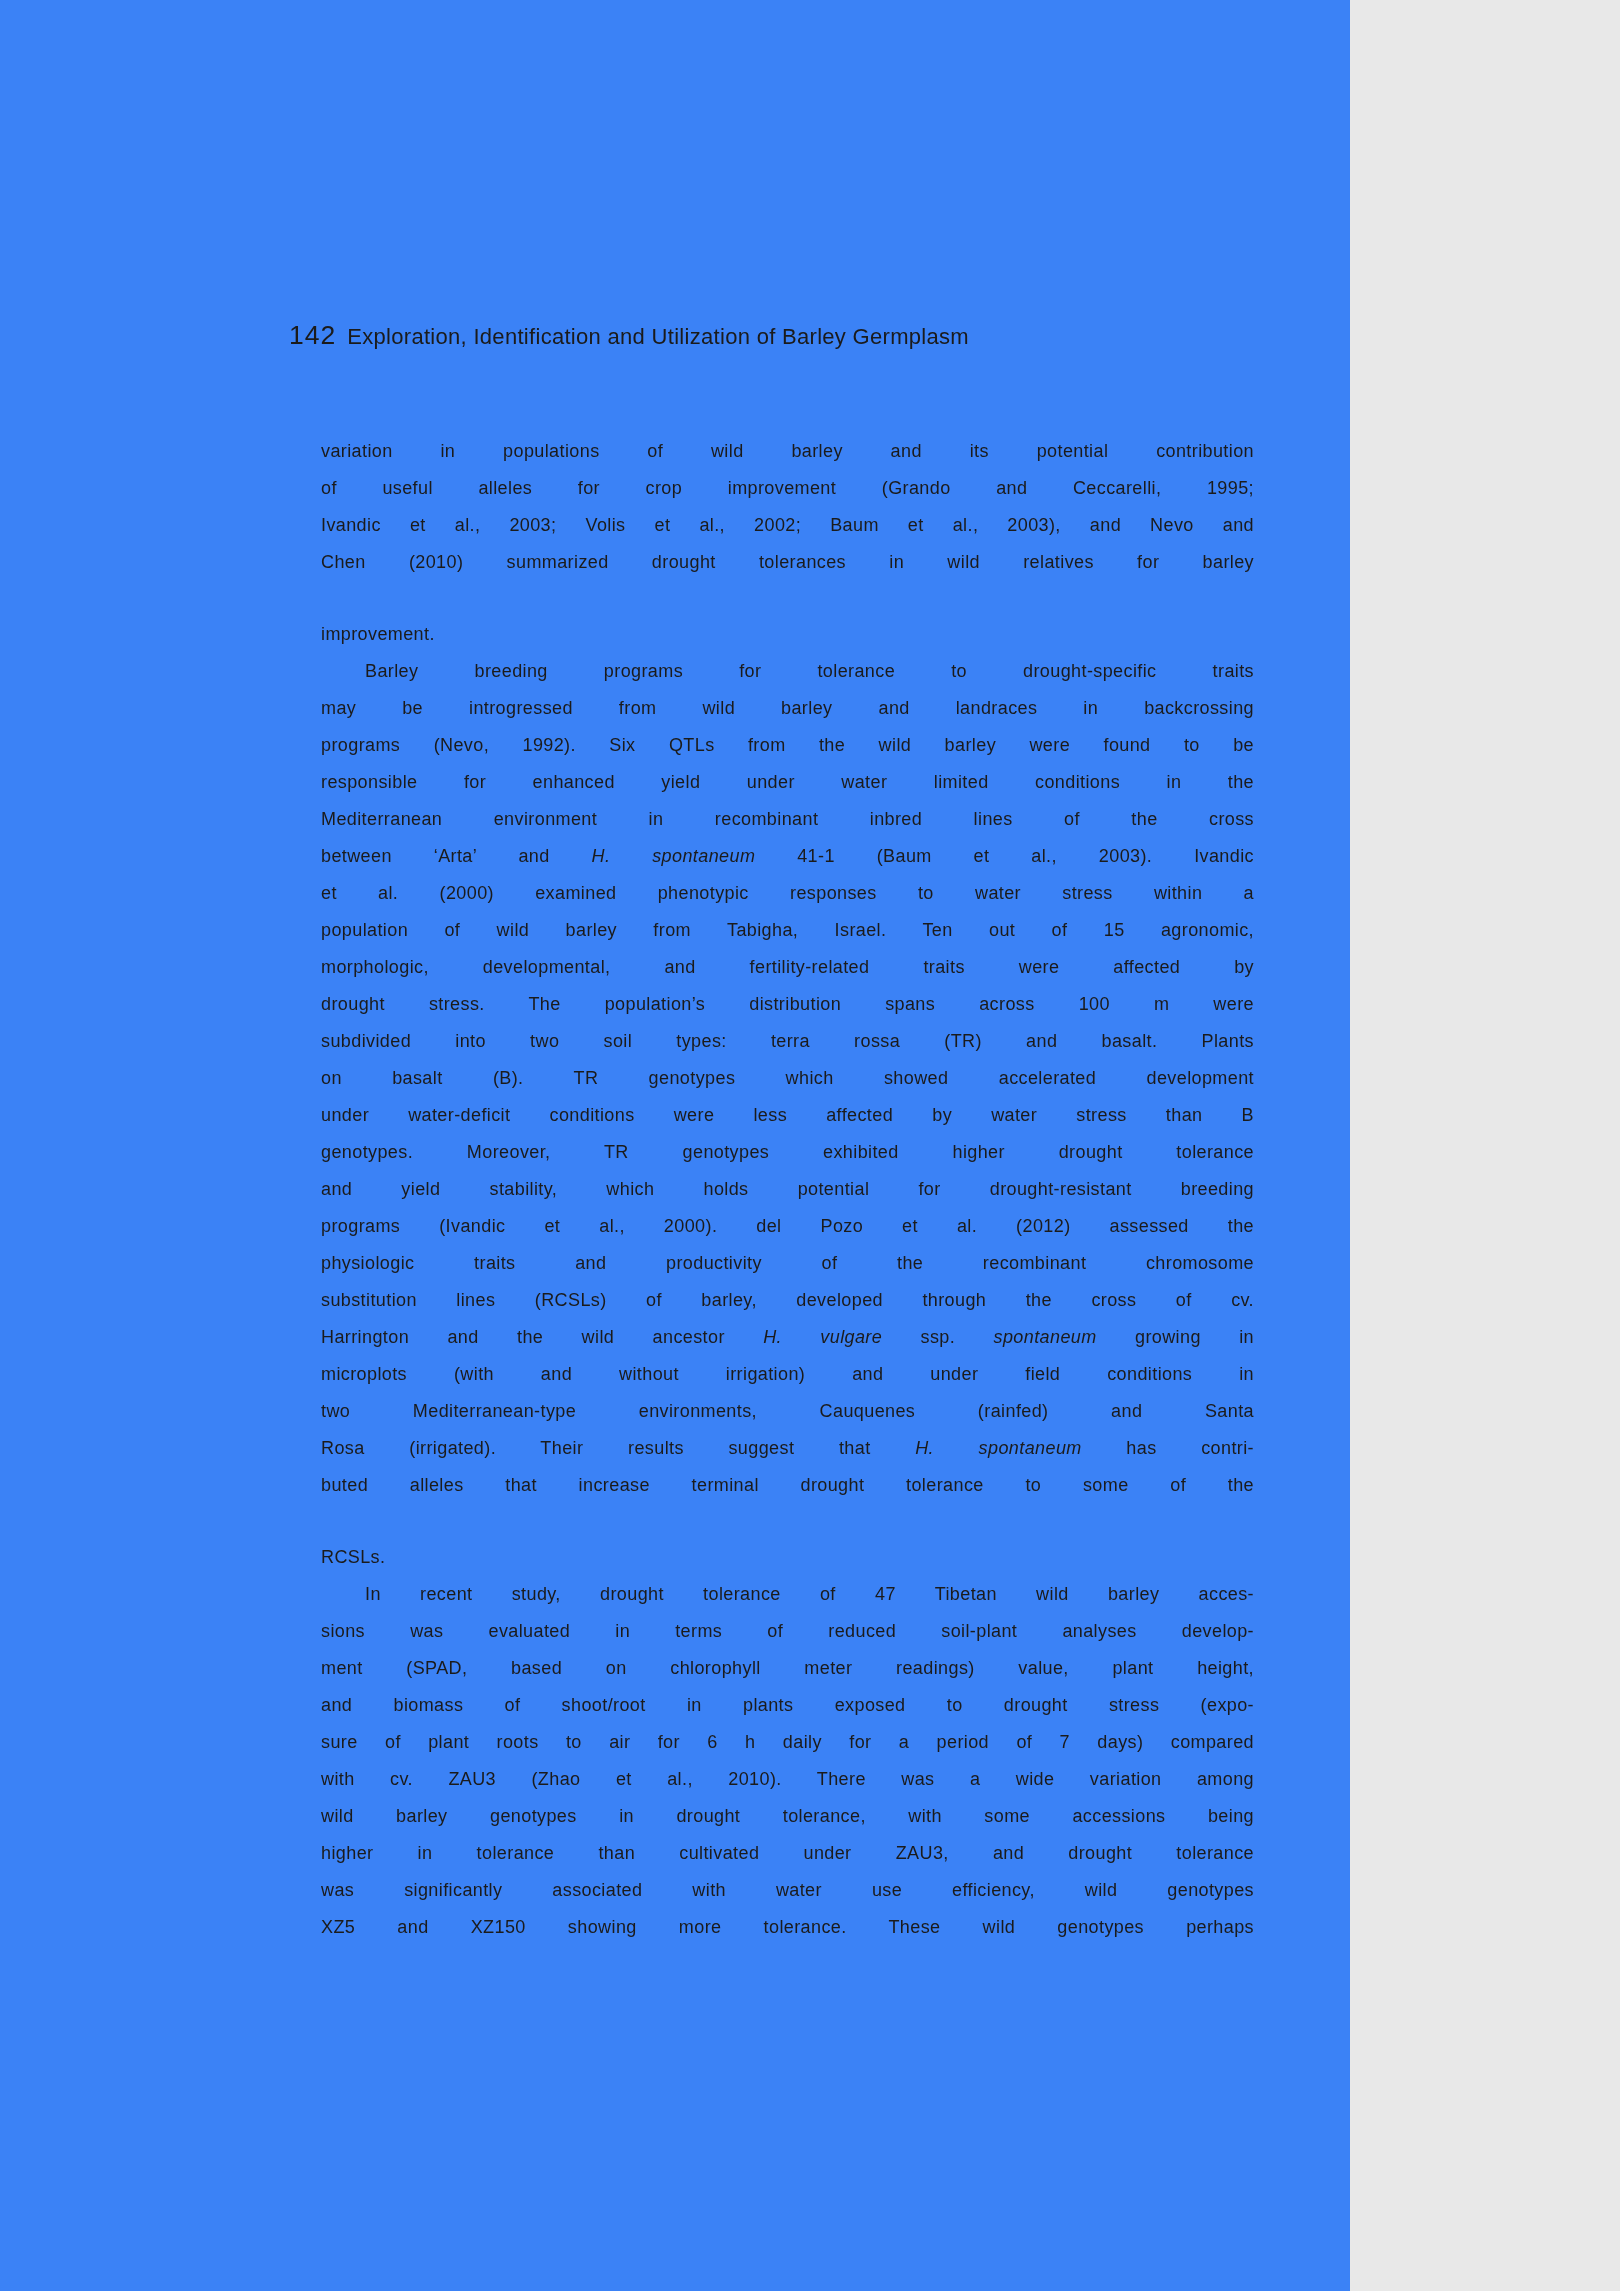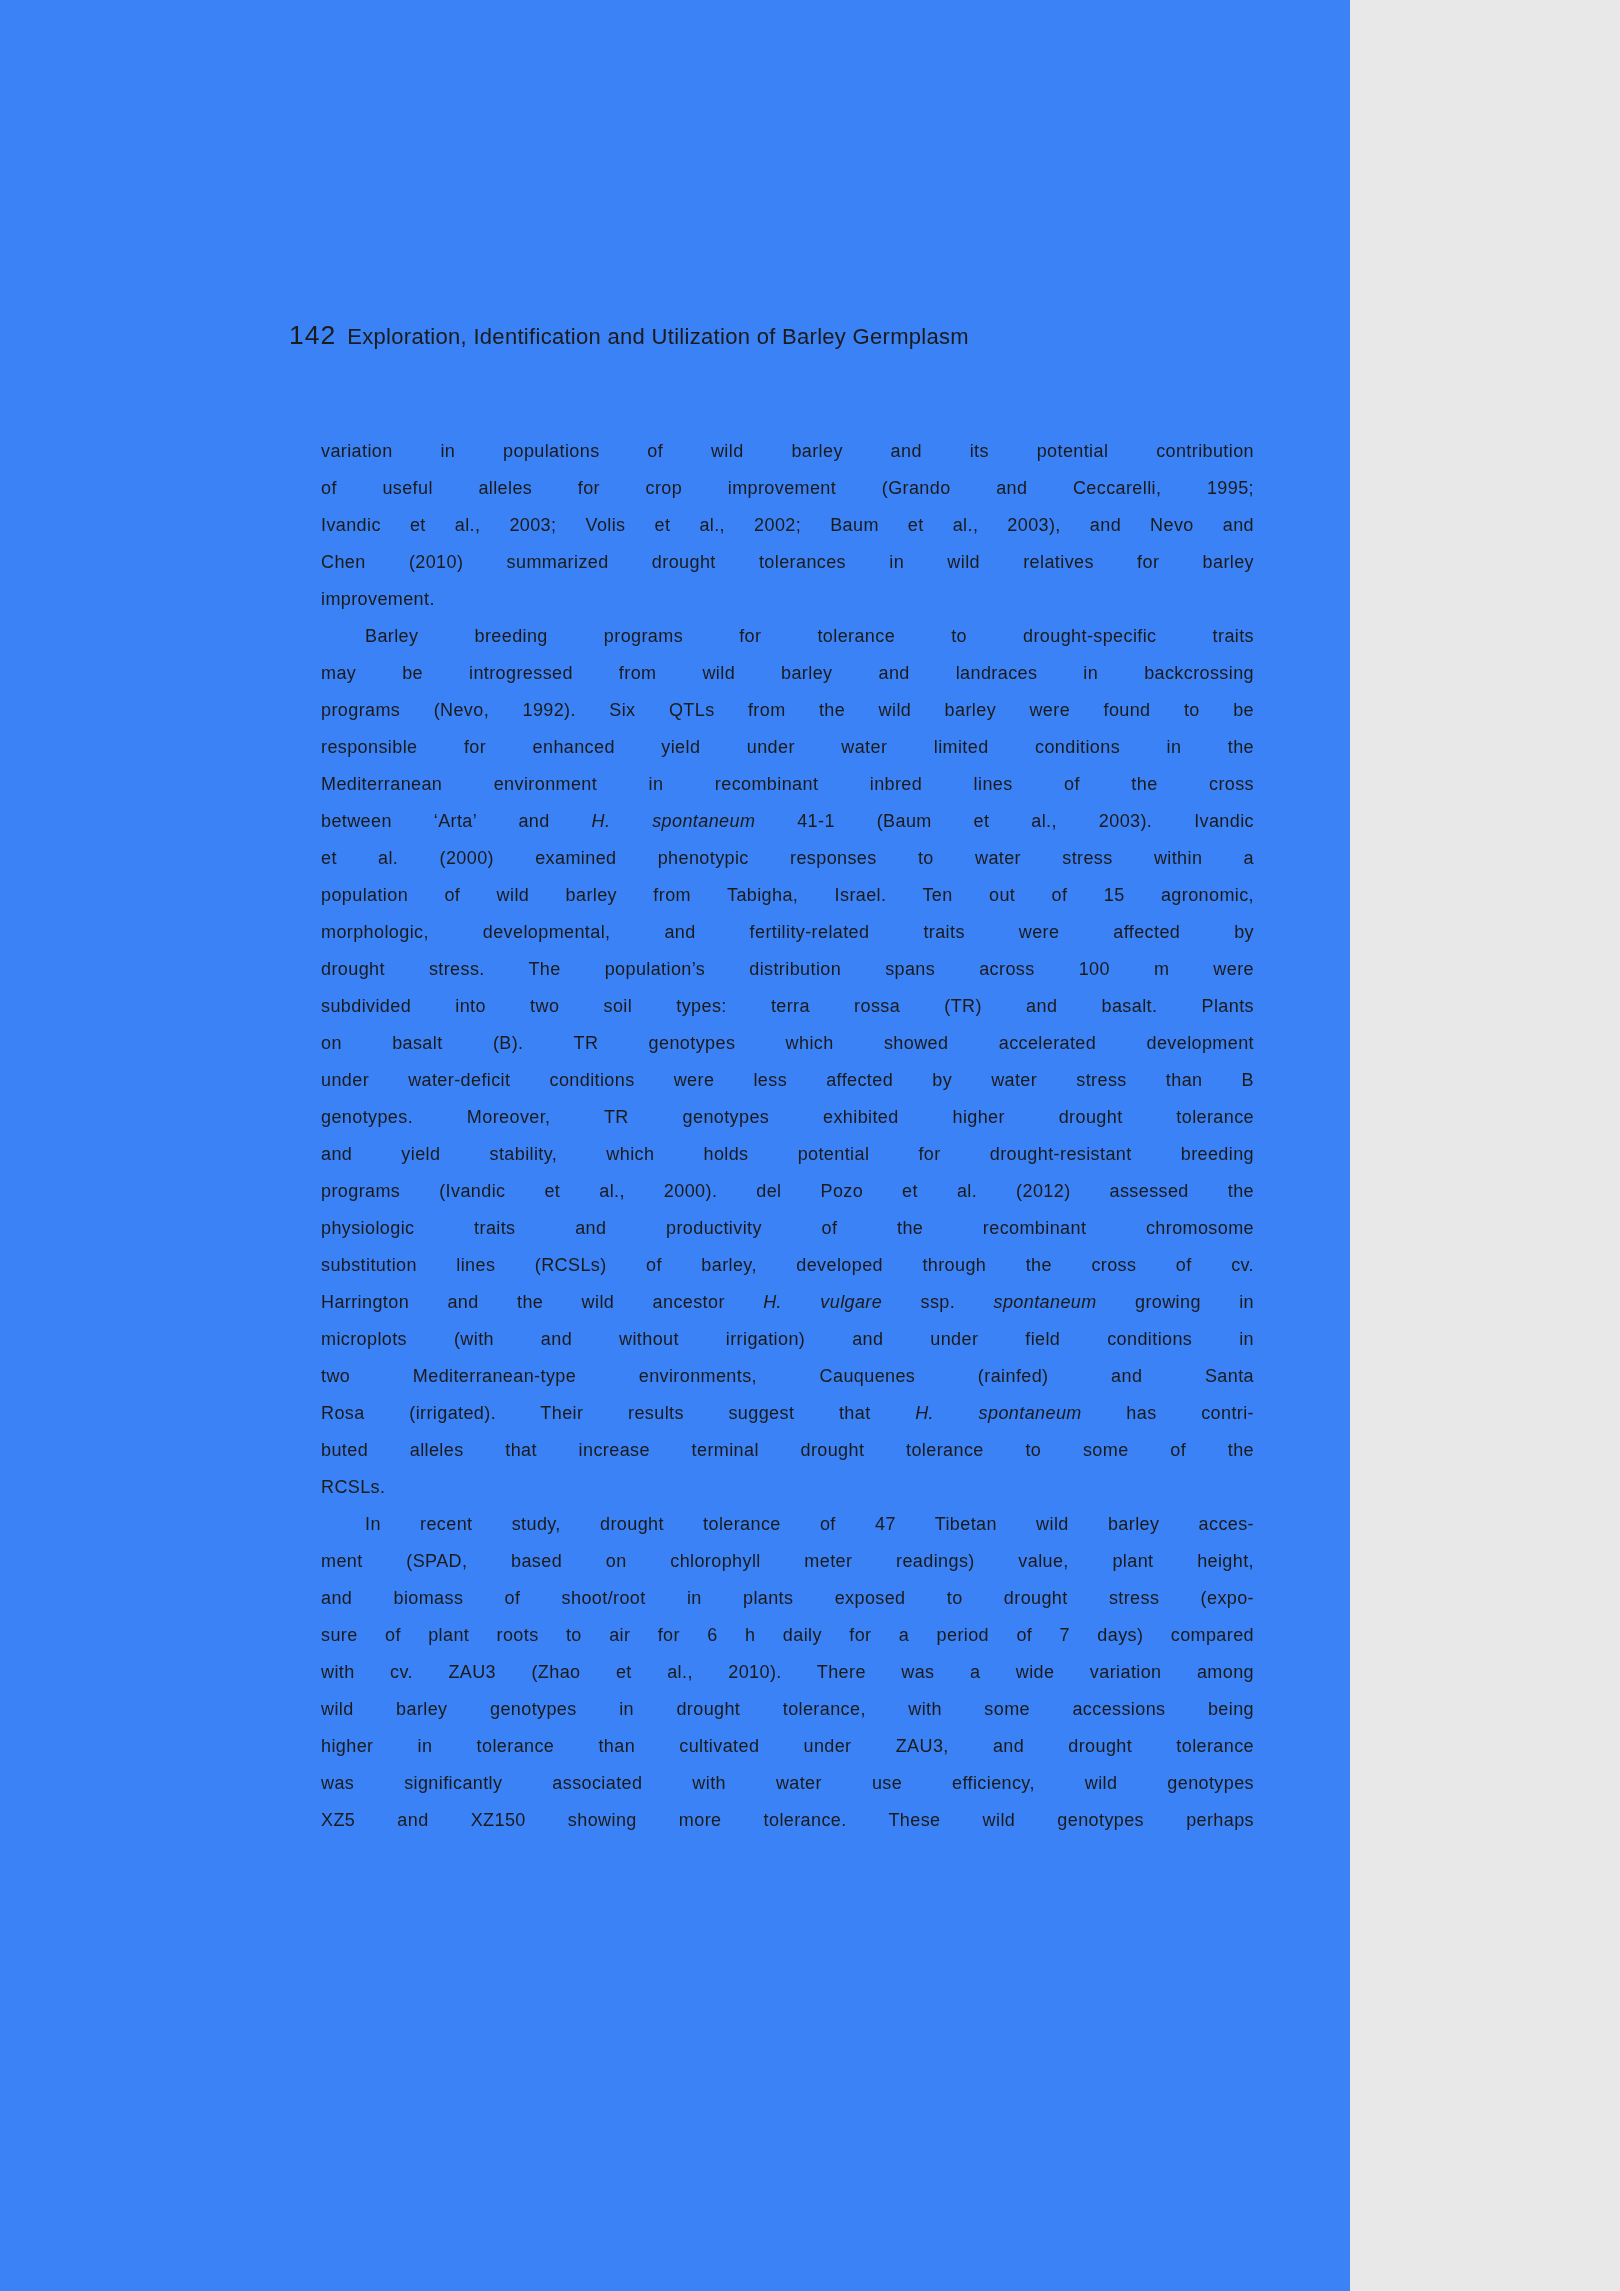--- a/index.html
+++ b/index.html
@@ -47,20 +47,21 @@
     font-size: 18px;
     letter-spacing: 0.4px;
     text-align: justify;
     text-align-last: justify;
     -moz-text-align-last: justify;
     white-space: normal;
   }
   .line.no-just {
     text-align: center;
     text-align-last: left;
+    margin-top: 35px;
     -moz-text-align-last: left;
   }
   .line.indent {
     text-indent: 44px;
   }
   .line i {
     font-style: italic;
   }
 </style>
 </head>
@@ -97,20 +98,21 @@
       <div class="line"><span>programs (Ivandic et al., 2000). del Pozo et al. (2012) assessed the</span></div>
       <div class="line"><span>physiologic traits and productivity of the recombinant chromosome</span></div>
       <div class="line"><span>substitution lines (RCSLs) of barley, developed through the cross of cv.</span></div>
       <div class="line"><span>Harrington and the wild ancestor </span><i>H. vulgare</i><span> ssp. </span><i>spontaneum</i><span> growing in</span></div>
       <div class="line"><span>microplots (with and without irrigation) and under field conditions in</span></div>
       <div class="line"><span>two Mediterranean-type environments, Cauquenes (rainfed) and Santa</span></div>
       <div class="line"><span>Rosa (irrigated). Their results suggest that </span><i>H. spontaneum</i><span> has contri-</span></div>
       <div class="line"><span>buted alleles that increase terminal drought tolerance to some of the</span></div>
       <div class="line no-just"><span>RCSLs.</span></div>
       <div class="line indent"><span>In recent study, drought tolerance of 47 Tibetan wild barley acces-</span></div>
+      <div class="line"><span>sions was evaluated in terms of reduced soil-plant analyses develop-</span></div>
       <div class="line"><span>ment (SPAD, based on chlorophyll meter readings) value, plant height,</span></div>
       <div class="line"><span>and biomass of shoot/root in plants exposed to drought stress (expo-</span></div>
       <div class="line"><span>sure of plant roots to air for 6 h daily for a period of 7 days) compared</span></div>
       <div class="line"><span>with cv. ZAU3 (Zhao et al., 2010). There was a wide variation among</span></div>
       <div class="line"><span>wild barley genotypes in drought tolerance, with some accessions being</span></div>
       <div class="line"><span>higher in tolerance than cultivated under ZAU3, and drought tolerance</span></div>
       <div class="line"><span>was significantly associated with water use efficiency, wild genotypes</span></div>
       <div class="line"><span>XZ5 and XZ150 showing more tolerance. These wild genotypes perhaps</span></div>
     </div>
 

